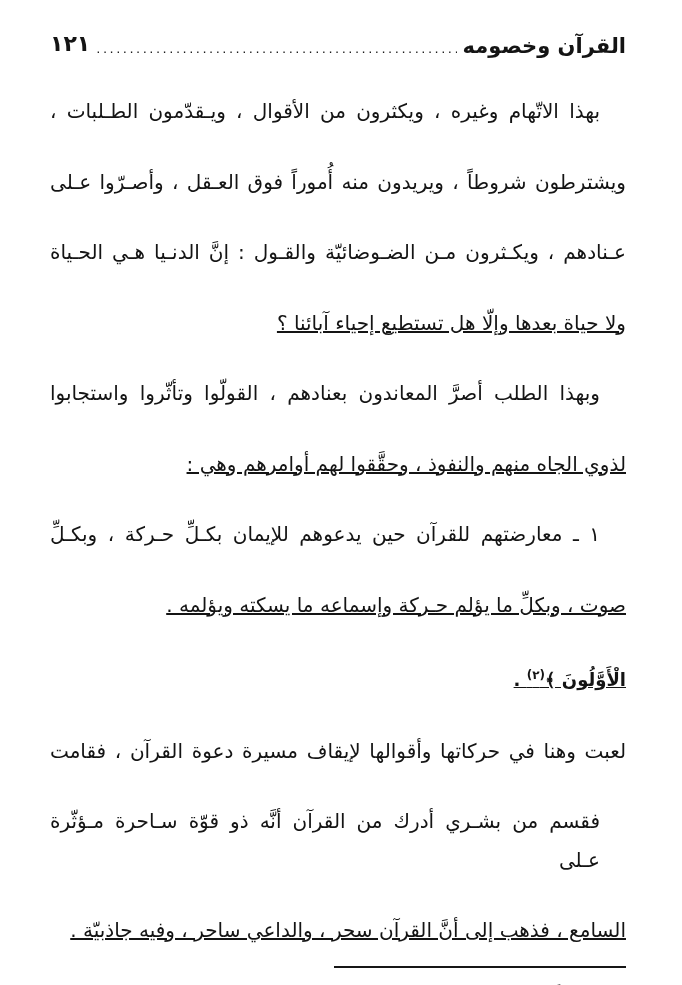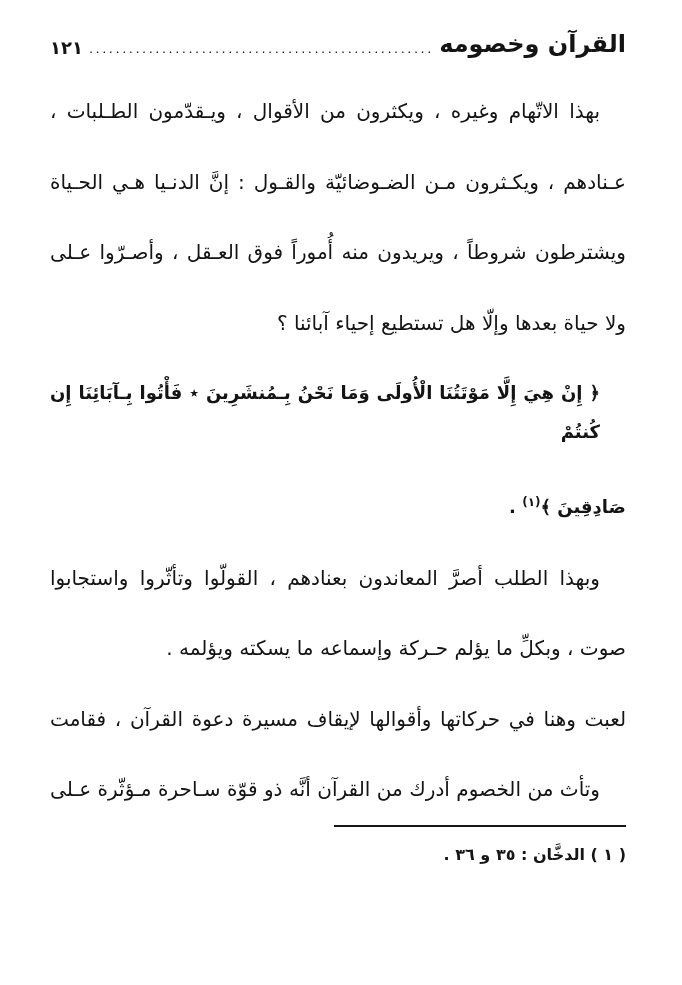--- a/index.html
+++ b/index.html
@@ -17,40 +17,40 @@
     overflow: hidden;
   }
   
   .page-header {
     display: flex;
     align-items: flex-end;
     gap: 6px;
     font-weight: bold;
     height: 34px;
   }
-  .book-title { font-size: 24px; margin: 0; white-space: nowrap; line-height: 1.3; }
+  .book-title { font-size: 21px; margin: 0; white-space: nowrap; line-height: 1.3; }
   .dots-leader {
     flex: 1;
     overflow: hidden;
     white-space: nowrap;
     direction: ltr;
     font-size: 13px;
     letter-spacing: 2.5px;
     line-height: 1;
     padding-bottom: 5px;
     color: #1c1c1c;
     font-weight: normal;
   }
-  .page-number { font-size: 18px; white-space: nowrap; line-height: 1.4; }
+  .page-number { font-size: 22px; white-space: nowrap; line-height: 1.4; }
   
   .body-text { margin-top: 24px; font-size: 20px; }
   .body-text p { margin: 0; }
   .line { display: block; line-height: 38.5px; margin-top: 32px; }
   .full { text-align: justify; text-align-last: justify; }
-  .last { text-align-last: right; }
+  .last { text-align-last: right; text-decoration: underline; }
   .indent { padding-right: 26px; }
   .verse { margin: 2px 0; }
   .verse .line { font-weight: bold; font-size: 18px; line-height: 38.5px; }
   .vref { font-size: 12px; font-weight: bold; vertical-align: 7px; letter-spacing: 1px; }
   .vperiod { font-weight: bold; }
   
   .page-footer { margin-top: 16px; }
   .footnote-rule {
     width: 292px;
     height: 2px;
@@ -73,48 +73,48 @@
   <header class="page-header">
     <h1 class="book-title">القرآن وخصومه</h1>
     <span class="dots-leader">...........................................................................</span>
     <span class="page-number">١٢١</span>
   </header>
 
   <main class="body-text">
 
     <p>
       <span class="line full indent">بهذا الاتّهام وغيره ، ويكثرون من الأقوال ، ويـقدّمون الطـلبات ،</span>
+      <span class="line full">ويشترطون شروطاً ، ويريدون منه أُموراً فوق العـقل ، وأصـرّوا عـلى</span>
       <span class="line full">عـنادهم ، ويكـثرون مـن الضـوضائيّة والقـول : إنَّ الدنـيا هـي الحـياة</span>
-      <span class="line full">ويشترطون شروطاً ، ويريدون منه أُموراً فوق العـقل ، وأصـرّوا عـلى</span>
       <span class="line last">ولا حياة بعدها وإلّا هل تستطيع إحياء آبائنا ؟</span>
     </p>
 
-    <p class="verse">
-      <span class="line full indent">﴿ إِنْ هِيَ إِلَّا مَوْتَتُنَا الْأُولَى وَمَا نَحْنُ بِـمُنشَرِينَ ٭ فَأْتُوا بِـآبَائِنَا إِن كُنتُمْ</span>
-      <span class="line last"><span>صَادِقِينَ ﴾</span><sup class="vref">(١)</sup><span class="vperiod"> .</span></span>
+
+    <p>
+      <span class="line full indent">وبهذا الطلب أصرَّ المعاندون بعنادهم ، القولّوا وتأثّروا واستجابوا</span>
+      <span class="line last">لذوي الجاه منهم والنفوذ ، وحقَّقوا لهم أوامرهم وهي :</span>
     </p>
 
     <p>
-      <span class="line full indent">وبهذا الطلب أصرَّ المعاندون بعنادهم ، القولّوا وتأثّروا واستجابوا</span>
-    </p>
-
-    <p>
+      <span class="line full indent">١ ـ معارضتهم للقرآن حين يدعوهم للإيمان بكـلِّ حـركة ، وبكـلِّ</span>
       <span class="line last">صوت ، وبكلِّ ما يؤلم حـركة وإسماعه ما يسكته ويؤلمه .</span>
     </p>
 
 
     <p class="verse">
+      <span class="line last"><span>الْأَوَّلُونَ ﴾</span><sup class="vref">(٢)</sup><span class="vperiod"> .</span></span>
     </p>
 
     <p>
       <span class="line full">لعبت وهنا في حركاتها وأقوالها لإيقاف مسيرة دعوة القرآن ، فقامت</span>
     </p>
 
     <p>
-      <span class="line full indent">وتأث من الخصوم أدرك من القرآن أنَّه ذو قوّة سـاحرة مـؤثّرة عـلى</span>
+      <span class="line full indent">فقسم من بشـري أدرك من القرآن أنَّه ذو قوّة سـاحرة مـؤثّرة عـلى</span>
+      <span class="line last">السامع ، فذهب إلى أنَّ القرآن سحر ، والداعي ساحر ، وفيه جاذبيّة .</span>
     </p>
 
   </main>
 
   <footer class="page-footer">
     <div class="footnote-rule"></div>
     <div class="footnote-line">( ١ ) الدخَّان : ٣٥ و ٣٦ .</div>
 
   </footer>
 

